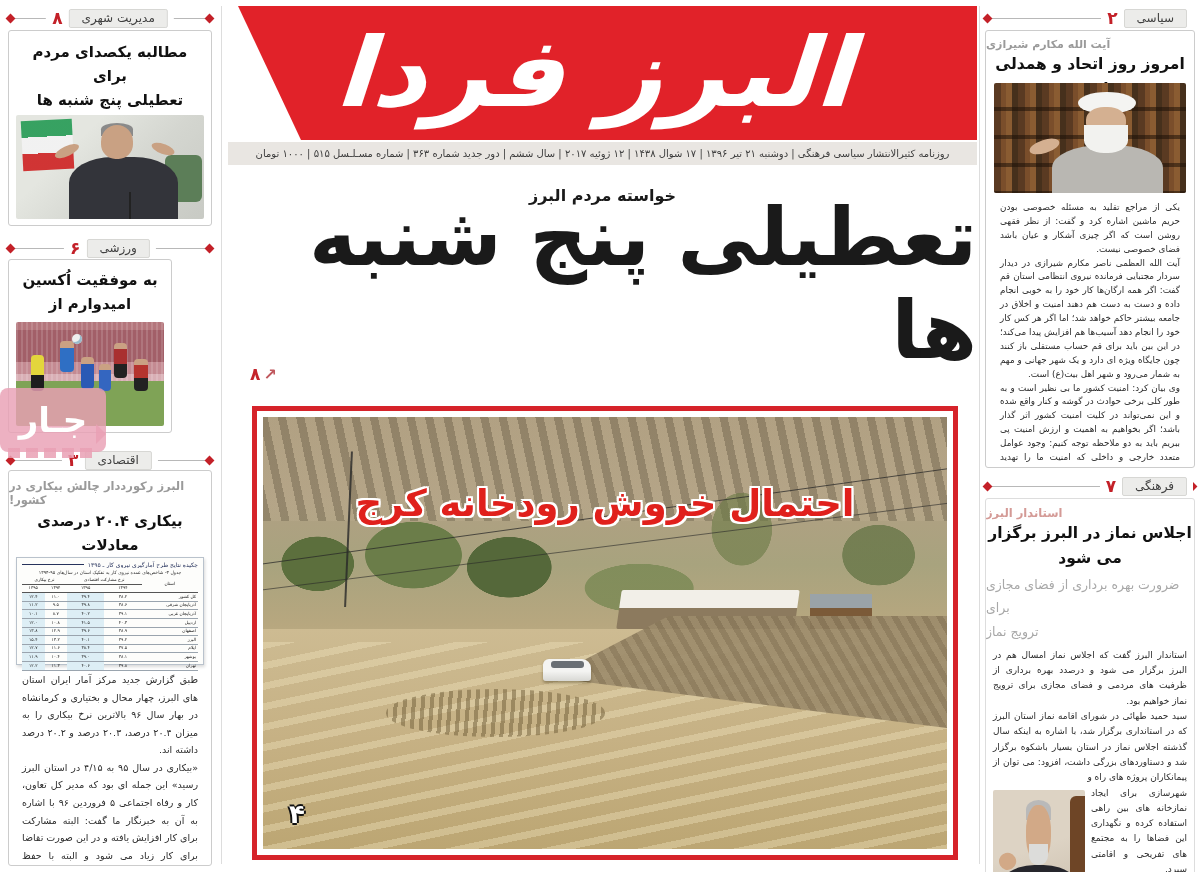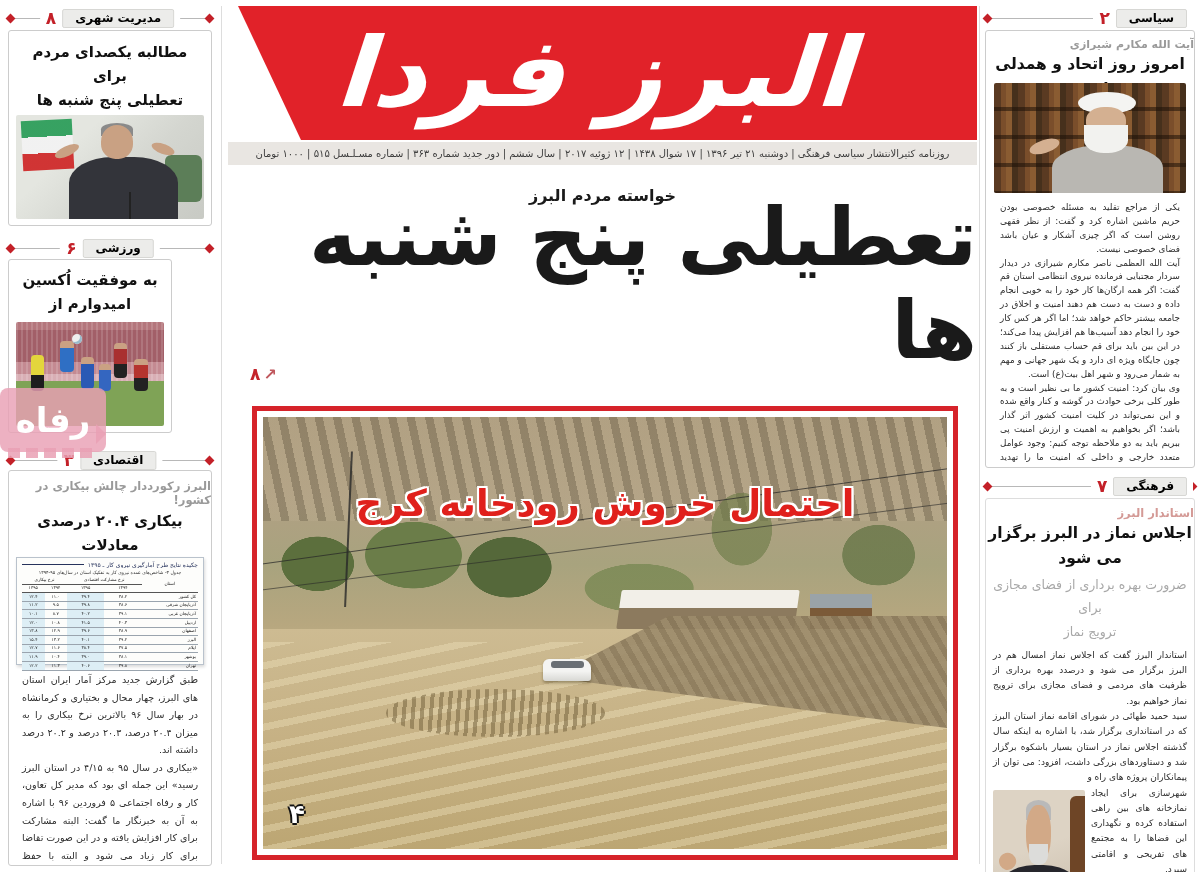--- a/index.html
+++ b/index.html
@@ -8,28 +8,28 @@
   .vdiv{position:absolute;top:6px;bottom:8px;width:1px;background:#ddd;}
 
   
   .sec-head{position:absolute;height:18px;}
   .sec-head .line{position:absolute;left:2px;right:2px;top:8px;border-top:1px solid #b8b8b8;}
   .dmd{position:absolute;top:5px;width:7px;height:7px;background:#c32028;transform:rotate(45deg);}
   .dmd.l{left:-1px}.dmd.r{right:-1px}
   .grp{position:absolute;top:-2px;display:flex;align-items:center;gap:6px;background:#fff;padding:0 6px;height:20px;}
   .grp.center{right:50%;transform:translateX(50%);}
   .grp.edge{right:2px;}
-  .lbl{background:#ececea;border:1px solid #d7d7d4;border-radius:2px;color:#000000;
-       font-weight:bold;font-size:12px;line-height:17px;padding:0 12px;white-space:nowrap;}
+  .lbl{background:#ececea;border:1px solid #d7d7d4;border-radius:2px;color:#404040;
+       font-weight:normal;font-size:12px;line-height:17px;padding:0 12px;white-space:nowrap;}
   .pg{color:#c32028;font-weight:bold;font-size:17px;}
 
   
   .sbox{position:absolute;border:1px solid #ccc;border-radius:3px;background:#fff;box-sizing:border-box;overflow:hidden;}
   .khead{font-weight:bold;font-size:15px;line-height:1.6;text-align:center;white-space:pre-line;color:#111;}
-  .kick{color:#9a9a9a;font-size:11.5px;text-align:right;font-weight:bold;}
+  .kick{color:#9a9a9a;font-size:11.5px;text-align:left;font-weight:bold;}
   .body{font-size:9px;line-height:1.62;text-align:justify;white-space:pre-line;color:#2b2b2b;padding:0 7px;}
   .photo{position:relative;overflow:hidden;border-radius:2px;}
 
   
   #logo{position:absolute;left:228px;top:6px;width:749px;height:134px;background:#e12229;
         clip-path:polygon(10px 0,749px 0,749px 134px,73px 134px);display:flex;align-items:center;justify-content:center;}
   #logo .txt{color:#fff;font-weight:bold;font-size:96px;transform:skewX(-18deg) scaleX(1.12);letter-spacing:2px;line-height:1;}
   #dateline{position:absolute;left:228px;top:142px;width:749px;height:23px;background:#e9e6e2;
             display:flex;align-items:center;justify-content:center;font-size:10px;color:#3d3d3d;}
 
@@ -129,21 +129,21 @@
   .cl-hand{position:absolute;left:18%;top:52%;width:16%;height:12%;background:#d4b091;border-radius:50%;transform:rotate(-18deg);}
 
   .gv-photo{background:linear-gradient(160deg,#ddd3c4 0 40%,#cfc3b2 70%,#c2b5a2);}
   .gv-chair{position:absolute;right:0;top:4%;width:16%;height:96%;background:#6e4526;border-radius:6px 0 0 6px;}
   .gv-suit{position:absolute;left:0;bottom:0;width:100%;height:50%;background:#26262c;border-radius:45% 45% 0 0;}
   .gv-face{position:absolute;left:36%;top:10%;width:27%;height:38%;background:#d2a987;border-radius:45%;}
   .gv-hair{position:absolute;left:36%;top:7%;width:27%;height:13%;background:#b9b9b9;border-radius:50% 50% 0 0;}
   .gv-beard{position:absolute;left:39%;top:36%;width:21%;height:14%;background:#dcdcda;border-radius:0 0 45% 45%;}
   .gv-hand{position:absolute;left:6%;top:42%;width:18%;height:11%;background:#d2a987;border-radius:50%;transform:rotate(-30deg);}
 
-  .subhead{color:#a8a8a8;font-size:12.5px;text-align:center;line-height:1.9;white-space:pre-line;}
+  .subhead{color:#a8a8a8;font-size:12.5px;text-align:left;line-height:1.9;white-space:pre-line;}
   .kick.salmon{color:#d49a96;font-size:11.5px;}
   .gov-float{float:left;width:92px;height:150px;margin:4px 6px 0 0;position:relative;overflow:hidden;border-radius:2px;}
 </style>
 </head>
 <body>
 
 <div id="paper">
 
   <div class="vdiv" style="left:221px"></div>
   <div class="vdiv" style="left:979px"></div>
@@ -224,21 +224,21 @@
       <div class="sp-noise"></div>
       <div class="sp-ref"></div>
       <div class="sp-b1"></div>
       <div class="sp-b2"></div>
       <div class="sp-b3"></div>
       <div class="sp-r1"></div>
       <div class="sp-r2"></div>
       <div class="sp-ball"></div>
     </div>
   </div>
-  <div id="watermark">رفاه</div>
+  <div id="watermark">جـار</div>
   <div id="wm-dashes"></div>
 
   <div class="sec-head" style="left:8px;width:204px;top:452px">
     <span class="line"></span>
     <span class="dmd l"></span>
     <span class="dmd r"></span>
     <span class="grp center">
       <span class="lbl">اقتصادی</span>
       <span class="pg">۳</span>
     </span>

